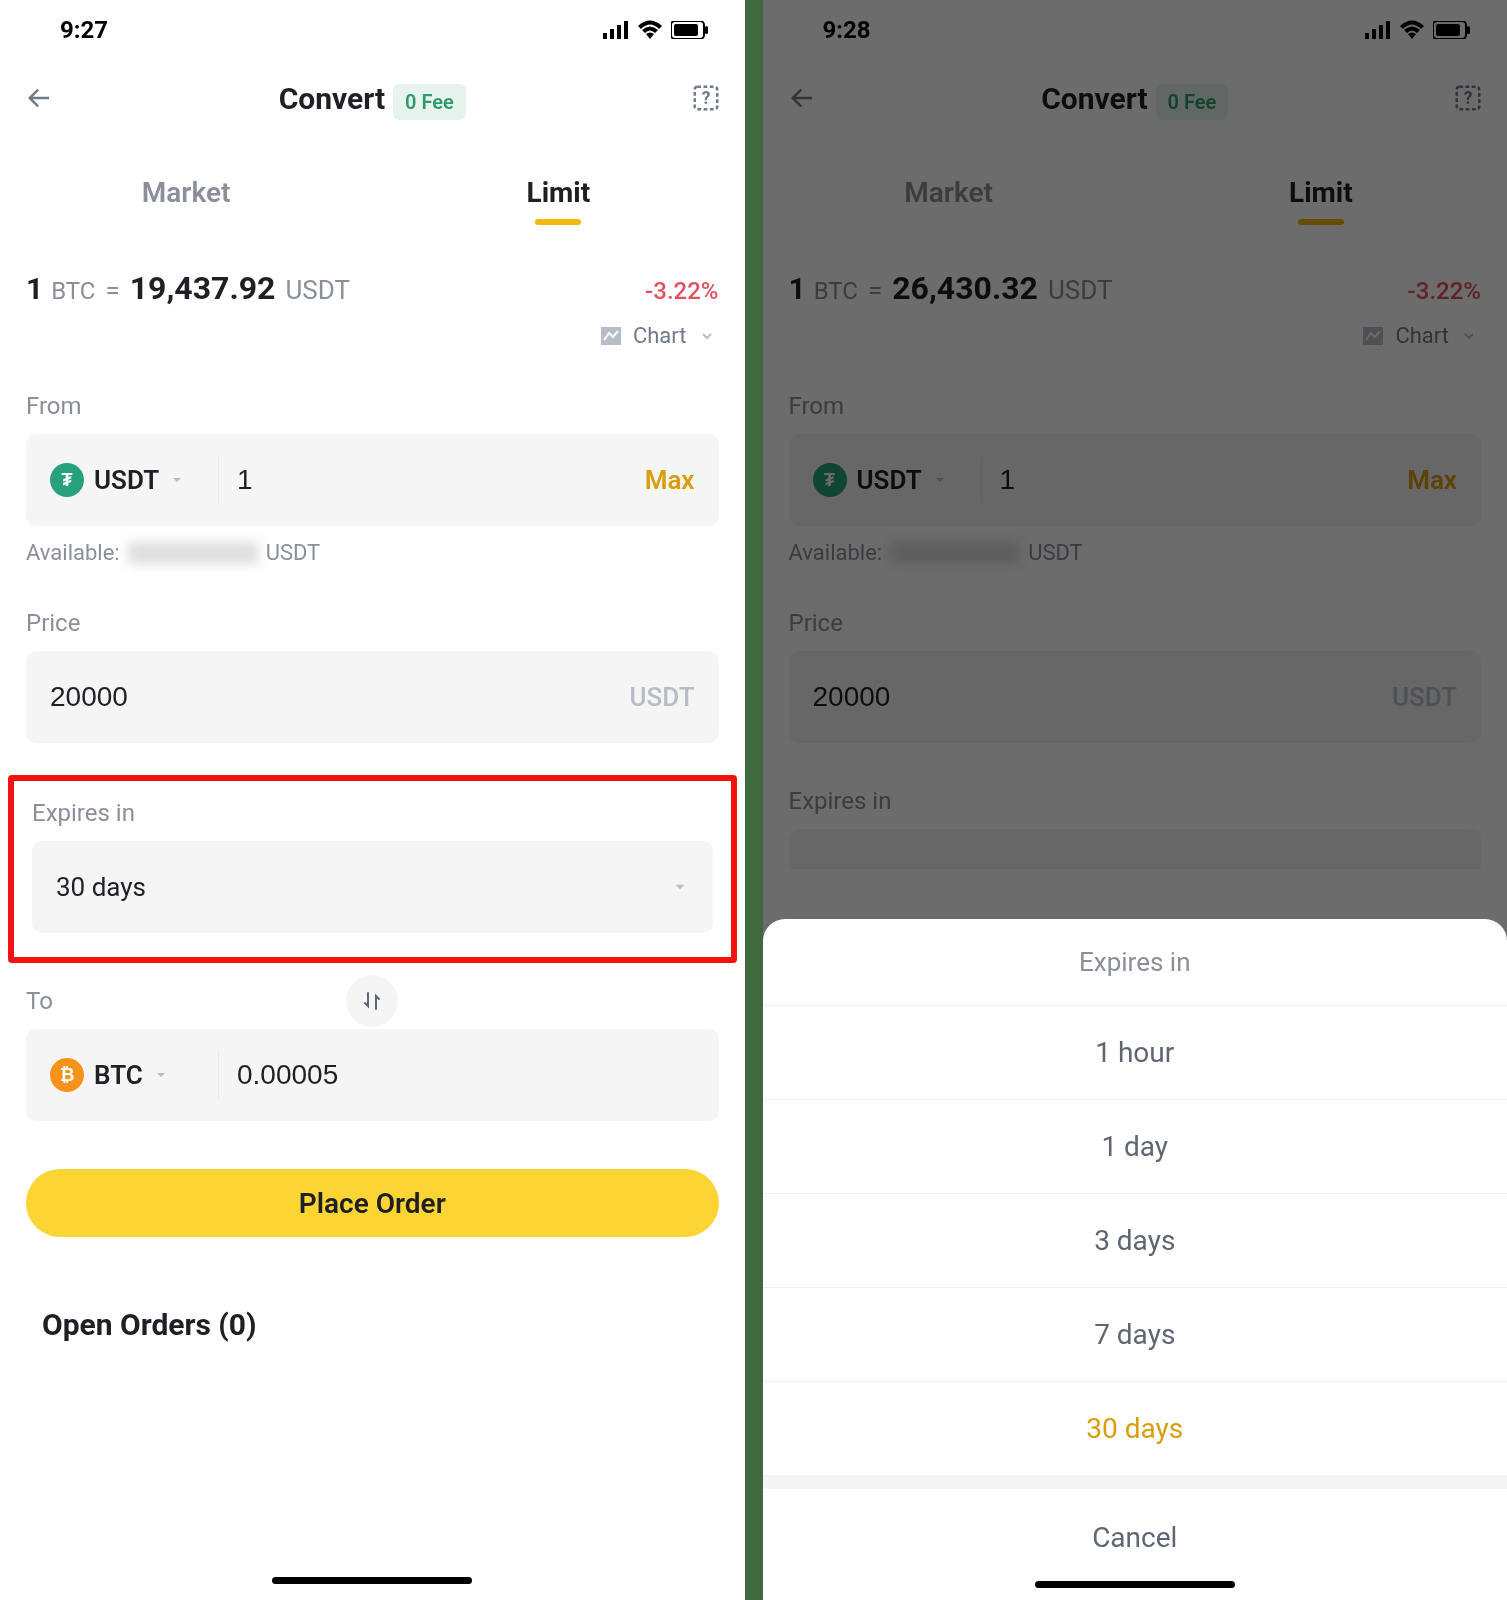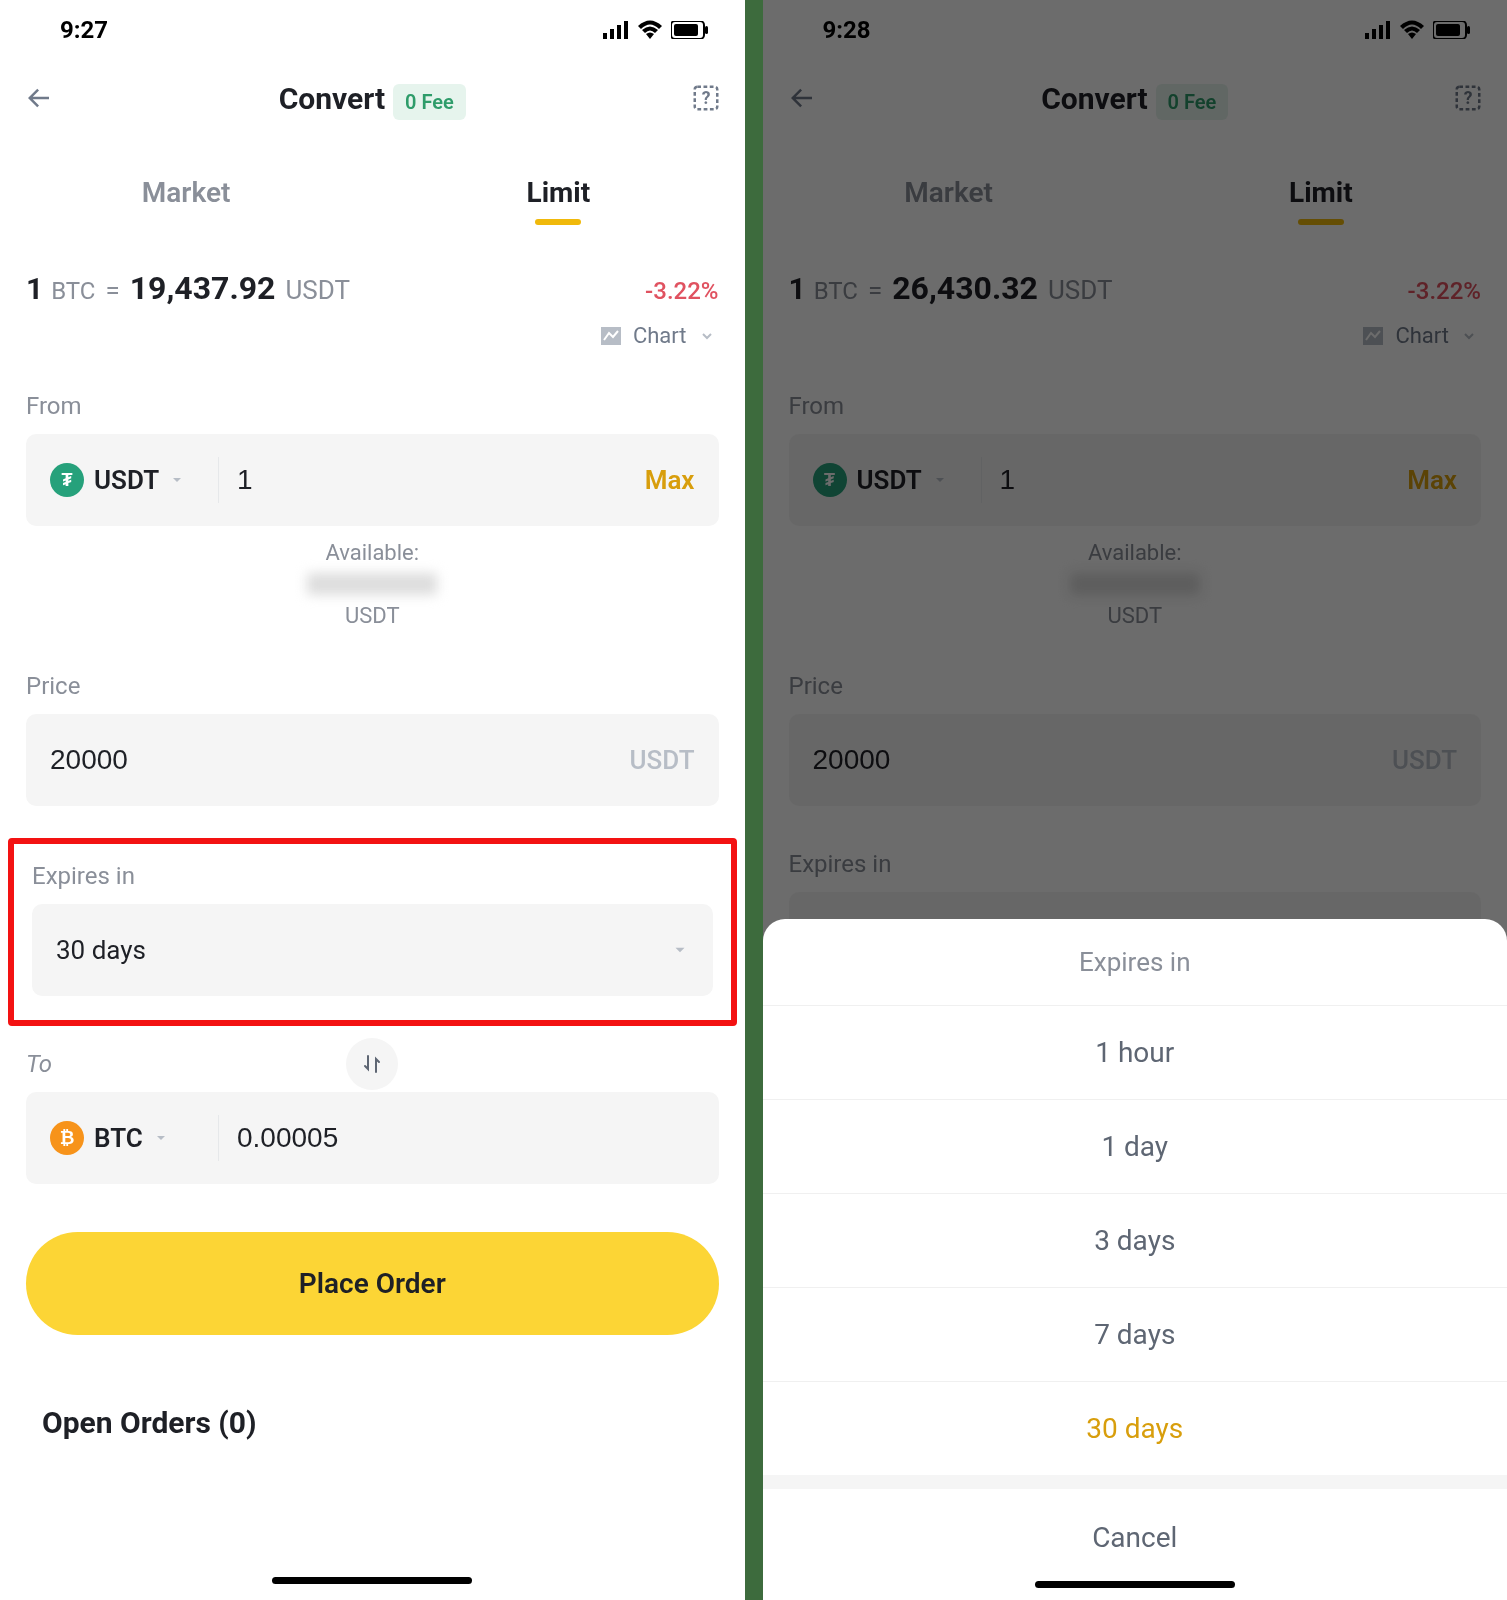--- a/index.html
+++ b/index.html
@@ -74,41 +74,41 @@
   }
   .coin-select { display:flex; align-items:center; gap:10px; min-width:150px; }
   .coin-icon { width:34px; height:34px; border-radius:50%; display:flex; align-items:center; justify-content:center; color:#fff; font-size:18px; font-weight:700; }
   .usdt-bg { background:#26a17b; }
   .btc-bg { background:#f7931a; }
   .coin-sym { font-size:26px; font-weight:600; color:#1e2026; }
   .chev { color:#b7bdc6; }
   .vdiv { width:1px; height:46px; background:#e6e8ea; }
   .input-value { flex:1; font-size:28px; font-weight:500; color:#1e2026; border:none; background:transparent; outline:none; }
   .max { color:#d89e0c; font-size:26px; font-weight:600; }
-  .avail { font-size:22px; color:#8a8f99; padding:14px 26px 0; display:flex; align-items:center; gap:8px;flex-direction:column; }
+  .avail { font-size:22px; color:#8a8f99; padding:14px 26px 0; display:flex; align-items:center; gap:8px; }
   .blur { filter:blur(6px); background:#ddd; display:inline-block; width:130px; height:22px; border-radius:2px; }
   .price-unit { color:#b7bdc6; font-size:26px; font-weight:500; }
   .expire-box { justify-content:space-between; }
   .expire-val { font-size:26px; color:#1e2026; }
   
   .highlight {
     border:6px solid #f31212; border-radius:4px; padding:18px 18px 24px; margin:32px 8px 0;
   }
   .highlight .label { margin-top:0; }
   
-  .swap-row { position:relative; display:flex; align-items:center; padding:24px 26px 0;font-style:italic; }
+  .swap-row { position:relative; display:flex; align-items:center; padding:24px 26px 0; }
   .swap-to-label { color:#8a8f99; font-size:24px; }
   .swap-btn {
     position:absolute; left:50%; transform:translateX(-50%);
     width:52px; height:52px; border-radius:50%; background:#f5f5f5;
     display:flex; align-items:center; justify-content:center; color:#5e6673;
   }
   
   .place-btn {
-    margin:48px 26px 0; background:#fcd535; border-radius:200px; height:103px;
+    margin:48px 26px 0; background:#fcd535; border-radius:200px; height:68px;
     display:flex; align-items:center; justify-content:center;
     font-size:28px; font-weight:600; color:#1e2026;
   }
   .open-orders { padding:70px 42px 0; font-size:30px; font-weight:700; color:#1e2026; }
   .home-ind { position:absolute; bottom:16px; left:50%; transform:translateX(-50%); width:200px; height:7px; background:#000; border-radius:10px; }
   
   .sheet {
     position:absolute; left:0; right:0; bottom:0; background:#fff; z-index:10;
     border-radius:22px 22px 0 0; overflow:hidden;
   }

